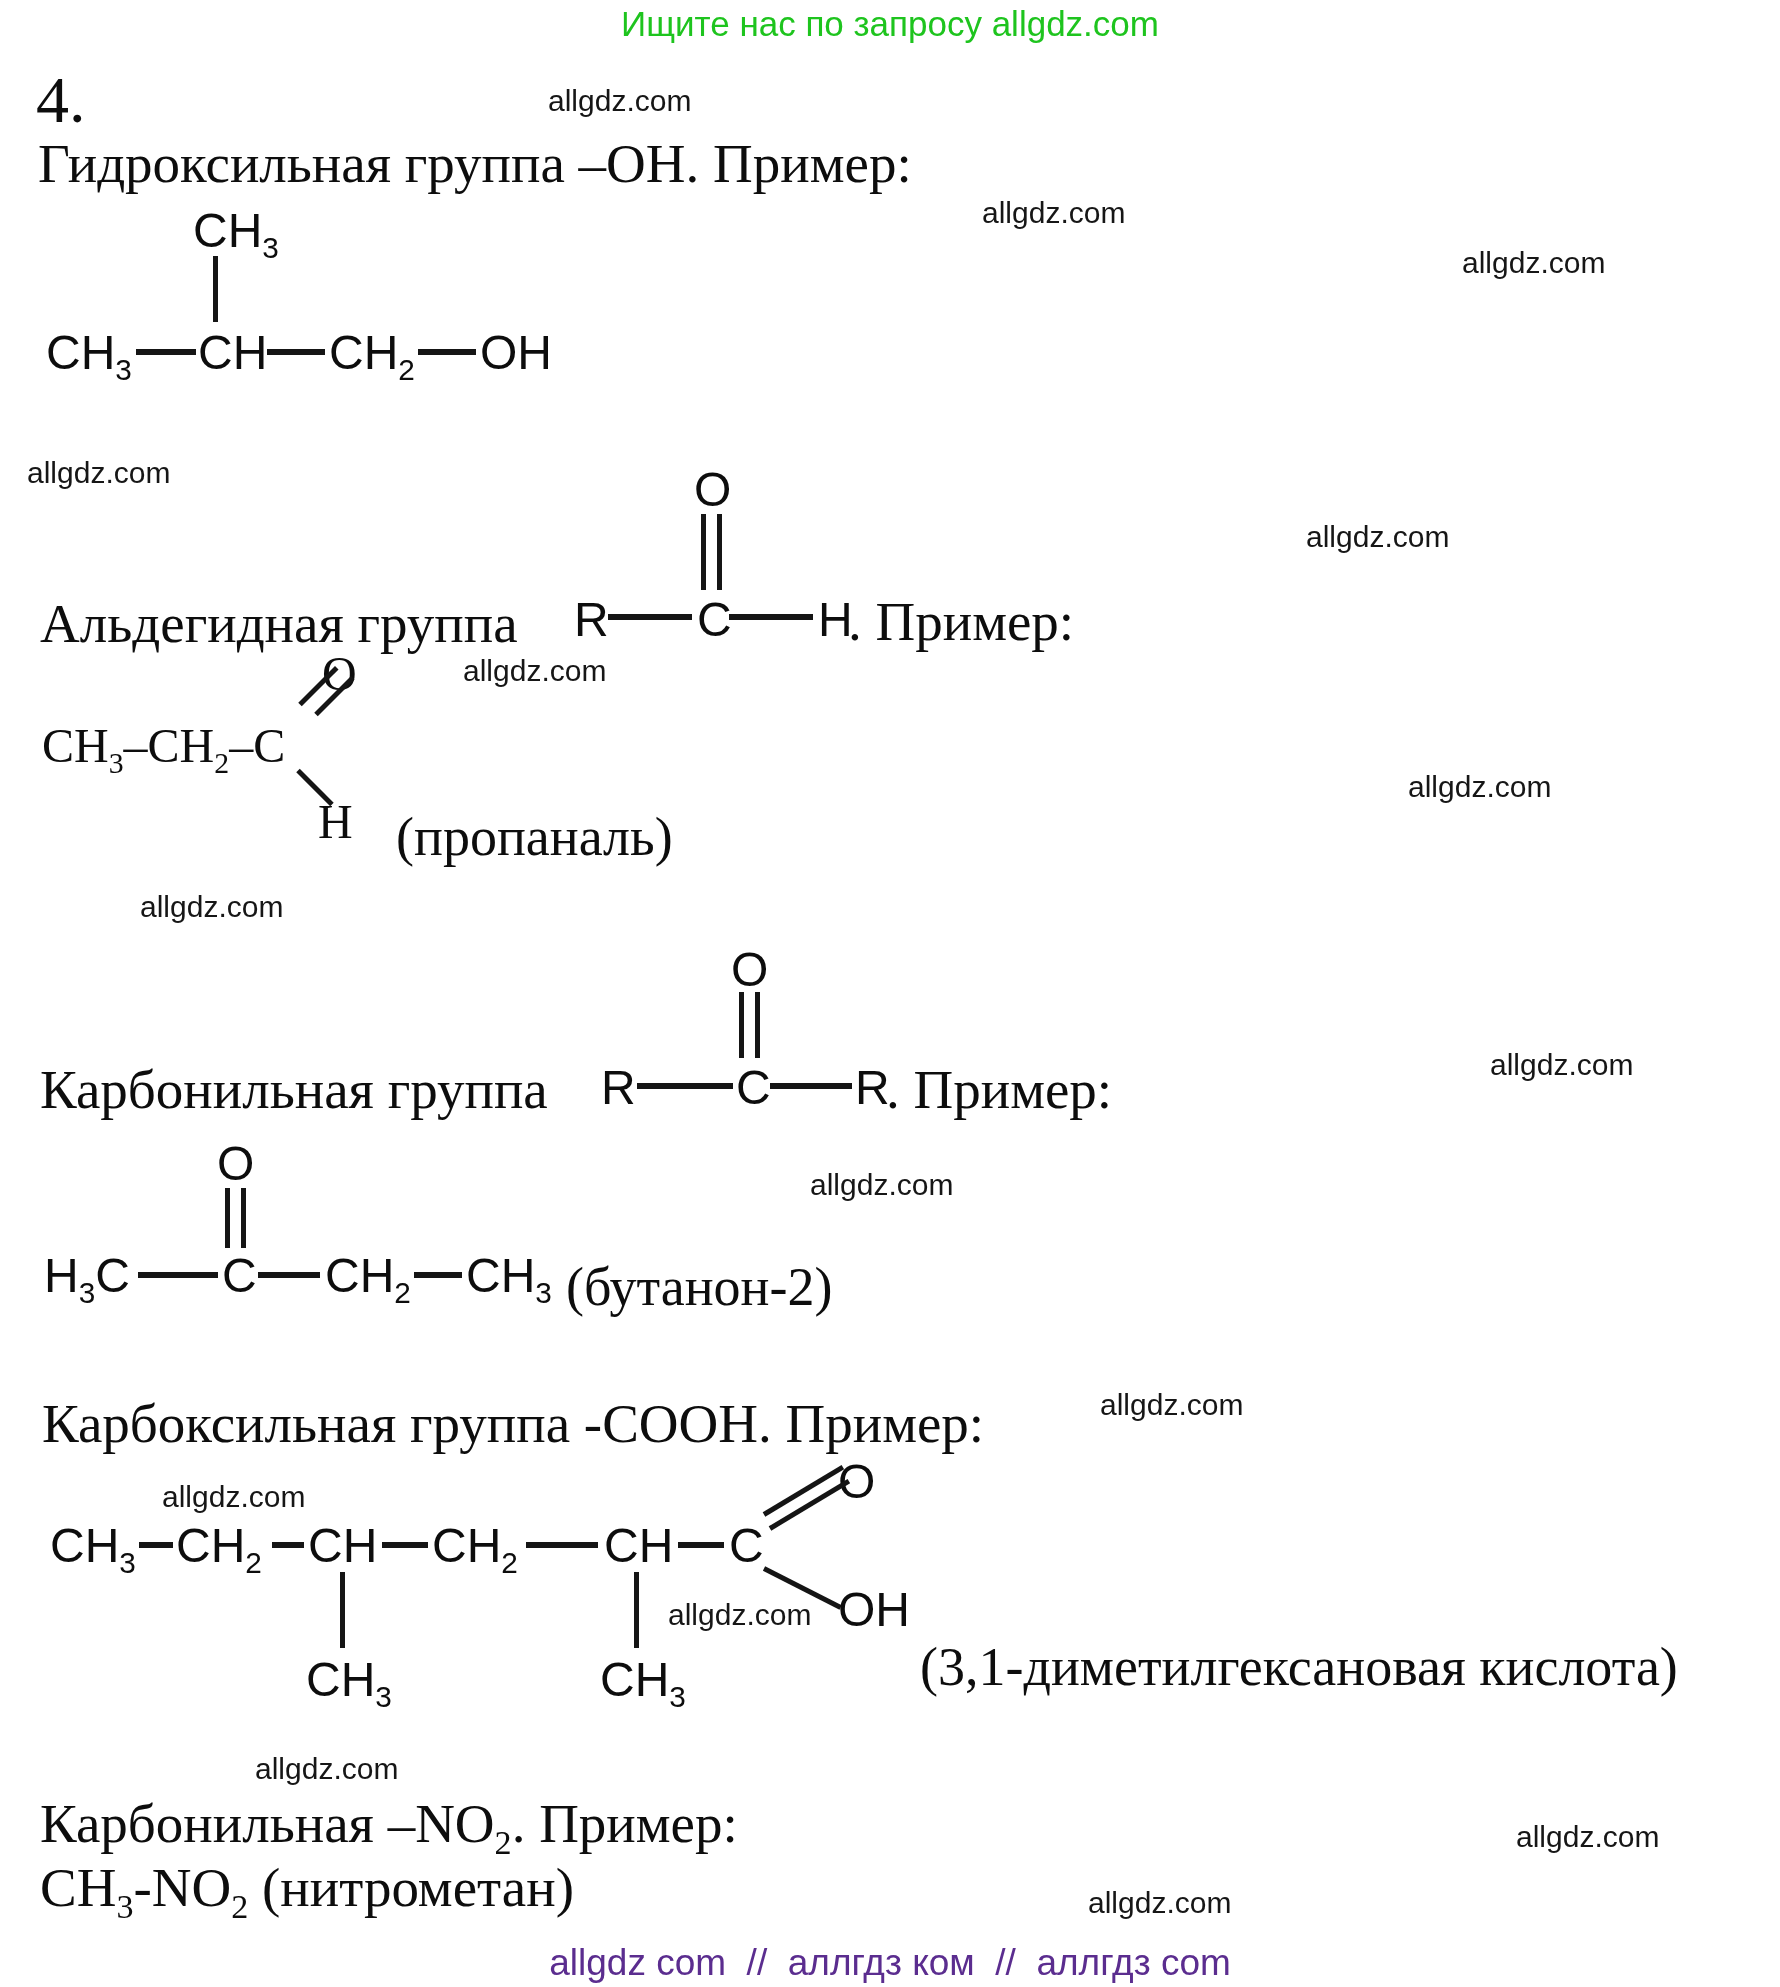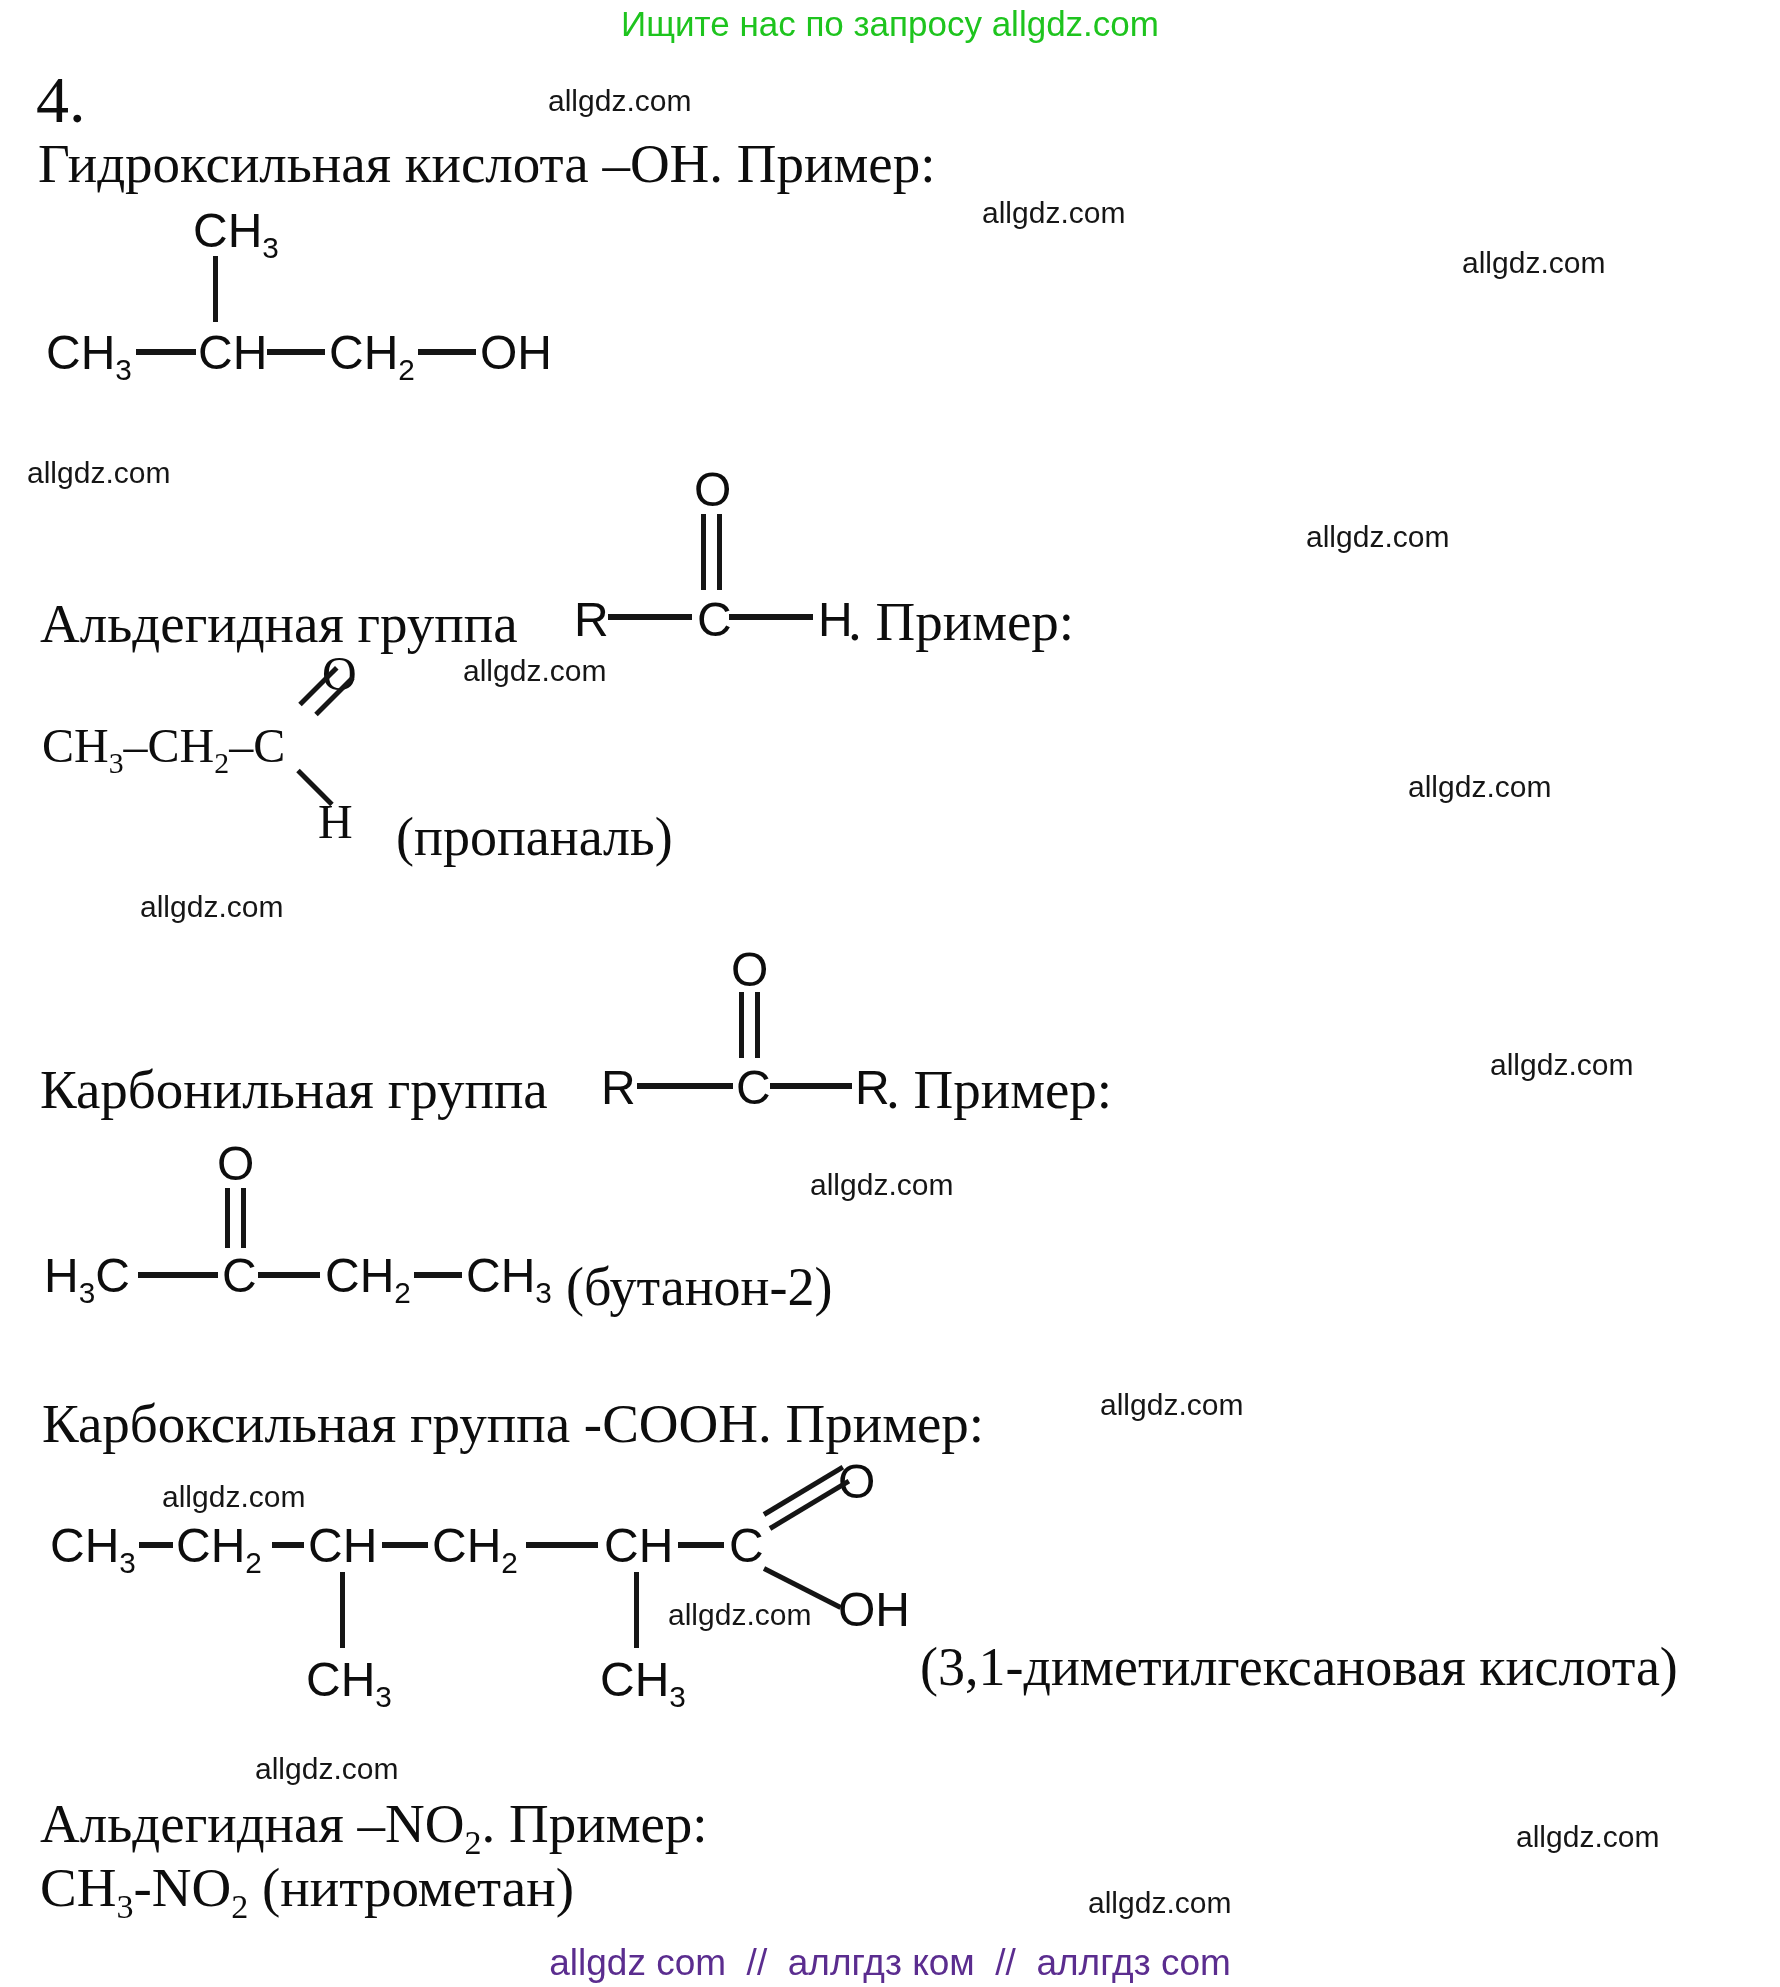--- a/index.html
+++ b/index.html
@@ -40,21 +40,21 @@
   <span class="wm" style="left:810px;top:1168px">allgdz.com</span>
   <span class="wm" style="left:1100px;top:1388px">allgdz.com</span>
   <span class="wm" style="left:162px;top:1480px">allgdz.com</span>
   <span class="wm" style="left:668px;top:1598px">allgdz.com</span>
   <span class="wm" style="left:255px;top:1752px">allgdz.com</span>
   <span class="wm" style="left:1516px;top:1820px">allgdz.com</span>
   <span class="wm" style="left:1088px;top:1886px">allgdz.com</span>
 
   <div class="num" style="left:36px;top:62px">4.</div>
 
-  <div class="title" style="left:38px;top:132px">Гидроксильная кислота –ОН. Пример:</div>
+  <div class="title" style="left:38px;top:132px">Гидроксильная группа –ОН. Пример:</div>
 
   <span class="atom" style="left:193px;top:203px"><span>CH</span><sub>3</sub></span>
   <div class="bond vb" style="left:213px;top:256px;height:66px"></div>
   <span class="atom" style="left:46px;top:325px"><span>CH</span><sub>3</sub></span>
   <div class="bond hb" style="left:136px;top:349px;width:60px"></div>
   <span class="atom" style="left:198px;top:325px"><span>CH</span></span>
   <div class="bond hb" style="left:267px;top:349px;width:58px"></div>
   <span class="atom" style="left:329px;top:325px"><span>CH</span><sub>2</sub></span>
   <div class="bond hb" style="left:418px;top:349px;width:58px"></div>
   <span class="atom" style="left:480px;top:325px"><span>OH</span></span>
@@ -119,18 +119,18 @@
   <div class="bond sb" style="left:770px;top:1526px;width:92px;transform:rotate(-31deg)"></div>
   <div class="bond sb" style="left:764px;top:1566px;width:86px;transform:rotate(27deg)"></div>
   <span class="atom" style="left:838px;top:1582px">OH</span>
 
   <div class="bond vb" style="left:340px;top:1572px;height:76px"></div>
   <div class="bond vb" style="left:634px;top:1572px;height:76px"></div>
   <span class="atom" style="left:306px;top:1652px"><span>CH</span><sub>3</sub></span>
   <span class="atom" style="left:600px;top:1652px"><span>CH</span><sub>3</sub></span>
   <div class="name" style="left:920px;top:1636px">(3,1-диметилгексановая кислота)</div>
 
-  <div class="title" style="left:40px;top:1792px"><span>Альдегидная –NO</span><sub>2</sub><span>. Пример:</span></div>
+  <div class="title" style="left:40px;top:1792px"><span>Карбонильная –NO</span><sub>2</sub><span>. Пример:</span></div>
   <div class="title" style="left:40px;top:1856px"><span>CH</span><sub>3</sub><span>-NO</span><sub>2</sub><span> (нитрометан)</span></div>
 
   <div class="footer" style="color: rgb(91, 45, 143);">allgdz com  //  аллгдз ком  //  аллгдз com</div>
 
 </div>
 
 </body></html>

